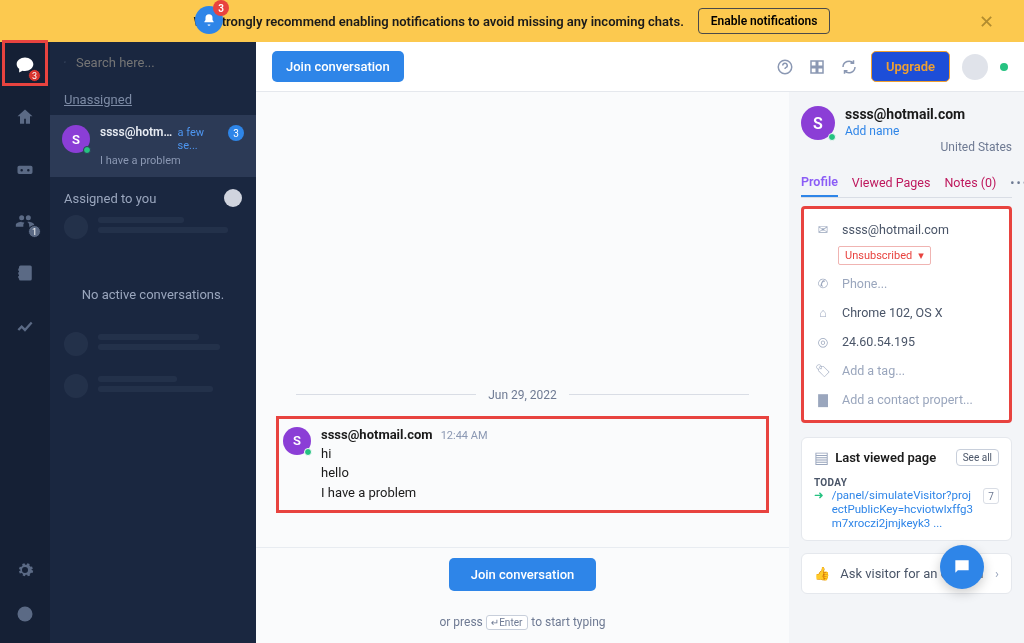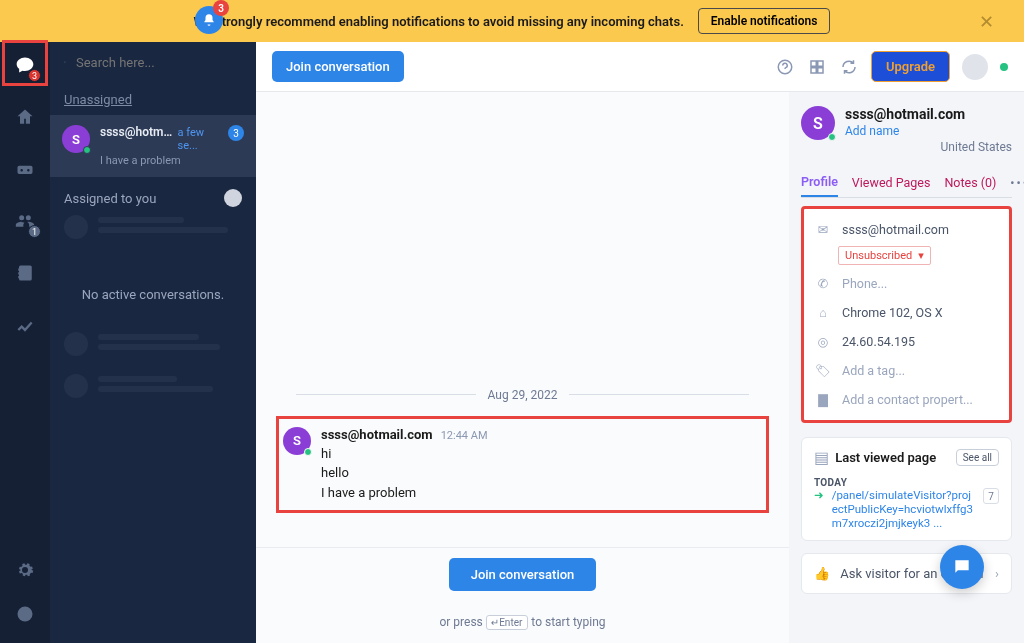--- a/index.html
+++ b/index.html
@@ -238,21 +238,21 @@
         </div>
       <button class="upgrade-btn">Upgrade</button>
       <div class="user-av"></div>
       <div class="green-dot"></div>
     </div>
 
     <div class="body-split">
       <div class="chat-area">
         <div class="chat-scroll">
           <div class="date-divider">
-              <span>Aug 29, 2022</span>
+              <span>Jun 29, 2022</span>
             </div>
           <div class="msg-block">
             <div class="msg-av">
                 <span>S</span>
                 <div class="avatar-dot" style="border-color:#fafbfc"></div>
               </div>
             <div class="msg-content">
               <div class="msg-header">
                 <span class="msg-sender">ssss@hotmail.com</span>
                 <span class="msg-time">12:44 AM</span>

